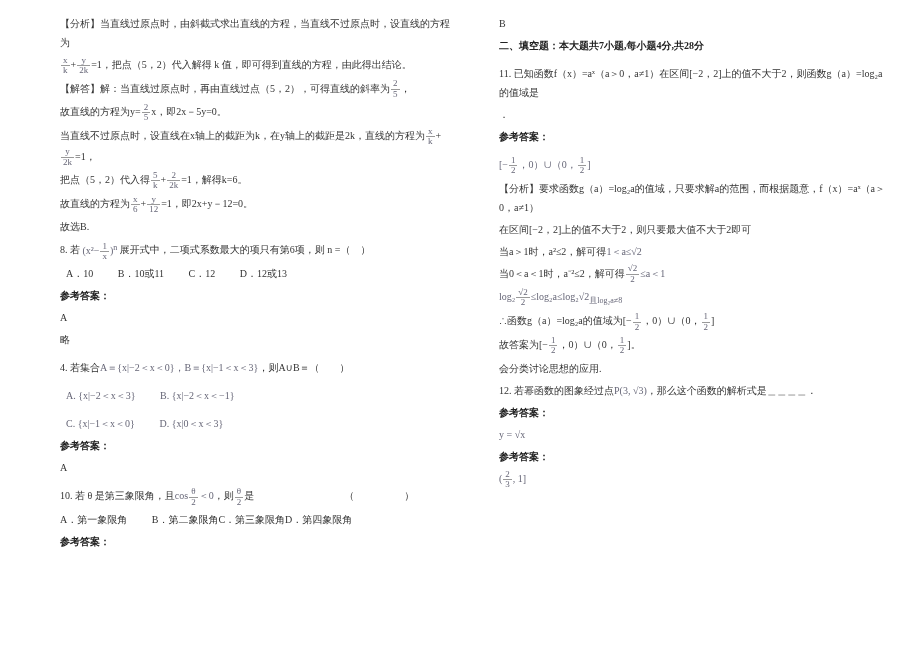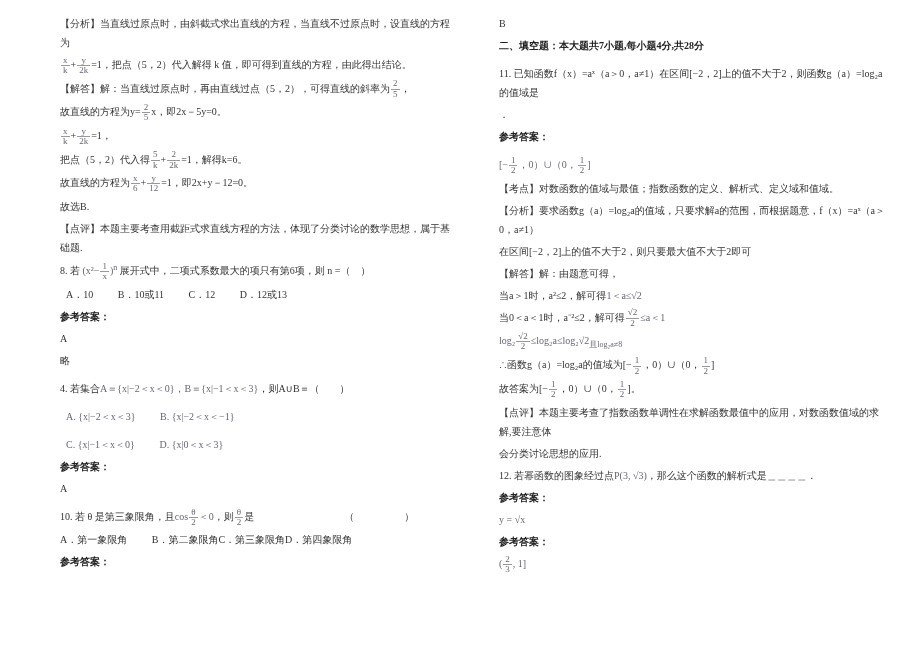--- a/index.html
+++ b/index.html
@@ -62,21 +62,21 @@
           <span class="den">5</span>
         </span><span>，</span>
     </div>
     <div class="line">
       <span>故直线的方程为y=</span><span class="frac expr-img">
           <span class="num">2</span>
           <span class="den">5</span>
         </span><span>x，即2x－5y=0。</span>
     </div>
     <div class="line">
-      <span class="frac expr-img">
+      <span>当直线不过原点时，设直线在x轴上的截距为k，在y轴上的截距是2k，直线的方程为</span><span class="frac expr-img">
           <span class="num">x</span>
           <span class="den">k</span>
         </span>+<span class="frac expr-img">
           <span class="num">y</span>
           <span class="den">2k</span>
         </span><span>=1</span><span>，</span>
     </div>
     <div class="line">
       <span>把点（5，2）代入得</span><span class="frac expr-img">
           <span class="num">5</span>
@@ -89,21 +89,20 @@
     <div class="line">
       <span>故直线的方程为</span><span class="frac expr-img">
           <span class="num">x</span>
           <span class="den">6</span>
         </span>+<span class="frac expr-img">
           <span class="num">y</span>
           <span class="den">12</span>
         </span><span>=1，即2x+y－12=0。</span>
     </div>
     <div class="line">故选B.</div>
-    <div class="line">【点评】本题主要考查用截距式求直线方程的方法，体现了分类讨论的数学思想，属于基础题.</div>
 
     <div class="line">
       <span>8. 若</span>
       <span class="expr-img"><span>(x²−</span><span class="frac">
             <span class="num">1</span>
             <span class="den">x</span>
           </span><span>)</span><sup>n</sup></span>
       <span>展开式中，二项式系数最大的项只有第6项，则 n =（　）</span>
     </div>
     <div class="line ind">
@@ -160,24 +159,22 @@
     <div class="spacer"></div>
     <div class="line expr-img">
       <span>[−</span><span class="frac">
           <span class="num">1</span>
           <span class="den">2</span>
         </span><span>，0）∪（0，</span><span class="frac">
           <span class="num">1</span>
           <span class="den">2</span>
         </span><span>]</span>
     </div>
-    <div class="line">【考点】对数函数的值域与最值；指数函数的定义、解析式、定义域和值域。</div>
     <div class="line">【分析】要求函数g（a）=log₂a的值域，只要求解a的范围，而根据题意，f（x）=aˣ（a＞0，a≠1）</div>
     <div class="line">在区间[−2，2]上的值不大于2，则只要最大值不大于2即可</div>
-    <div class="line">【解答】解：由题意可得，</div>
     <div class="line">
       <span>当a＞1时，a²≤2，解可得</span><span class="expr-img"><span>1＜a≤</span><span>√2</span></span>
     </div>
     <div class="line">
       <span>当0＜a＜1时，a⁻²≤2，解可得</span><span class="expr-img"><span class="frac">
             <span class="num">√2</span>
             <span class="den">2</span>
           </span><span>≤a＜1</span></span>
     </div>
     <div class="line expr-img">
@@ -197,21 +194,20 @@
     </div>
     <div class="line">
       <span>故答案为[−</span><span class="frac expr-img">
           <span class="num">1</span>
           <span class="den">2</span>
         </span><span>，0）∪（0，</span><span class="frac expr-img">
           <span class="num">1</span>
           <span class="den">2</span>
         </span><span>]。</span>
     </div>
-    <div class="line">【点评】本题主要考查了指数函数单调性在求解函数最值中的应用，对数函数值域的求解,要注意体</div>
     <div class="line">会分类讨论思想的应用.</div>
     <div class="line">
       <span>12. 若幂函数的图象经过点</span><span class="expr-img">P(3, √3)</span><span>，那么这个函数的解析式是＿＿＿＿．</span>
     </div>
     <div class="line bold">参考答案：</div>
     <div class="line expr-img">y = √x</div>
     <div class="line bold">参考答案：</div>
     <div class="line expr-img">
       <span>(</span><span class="frac">
           <span class="num">2</span>

